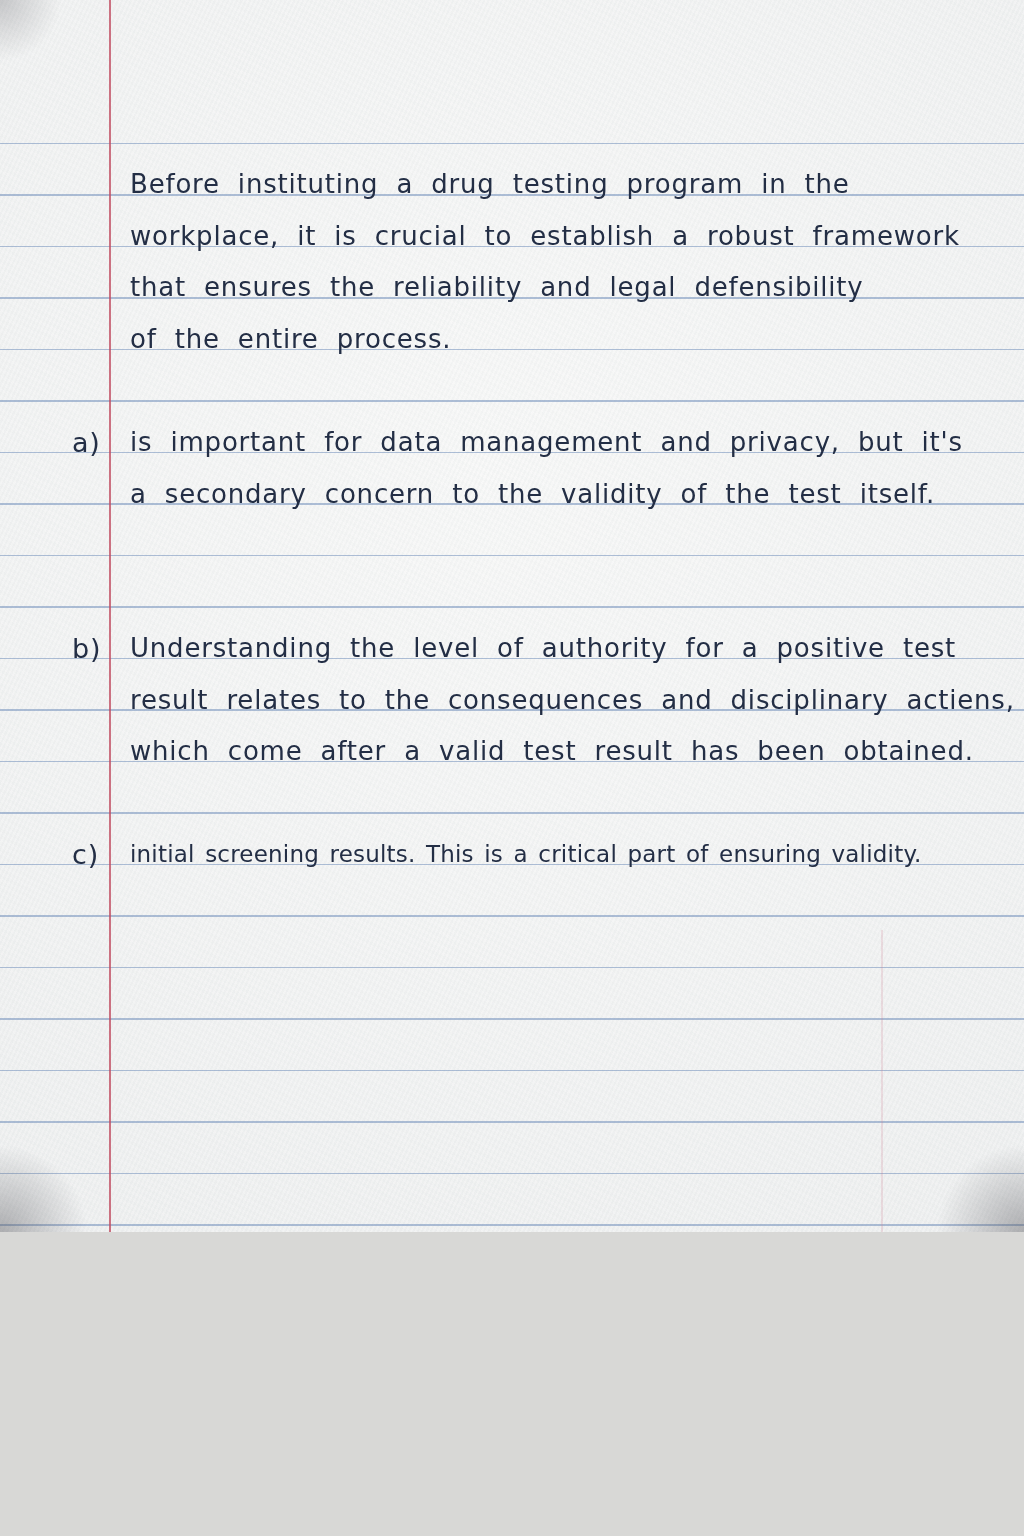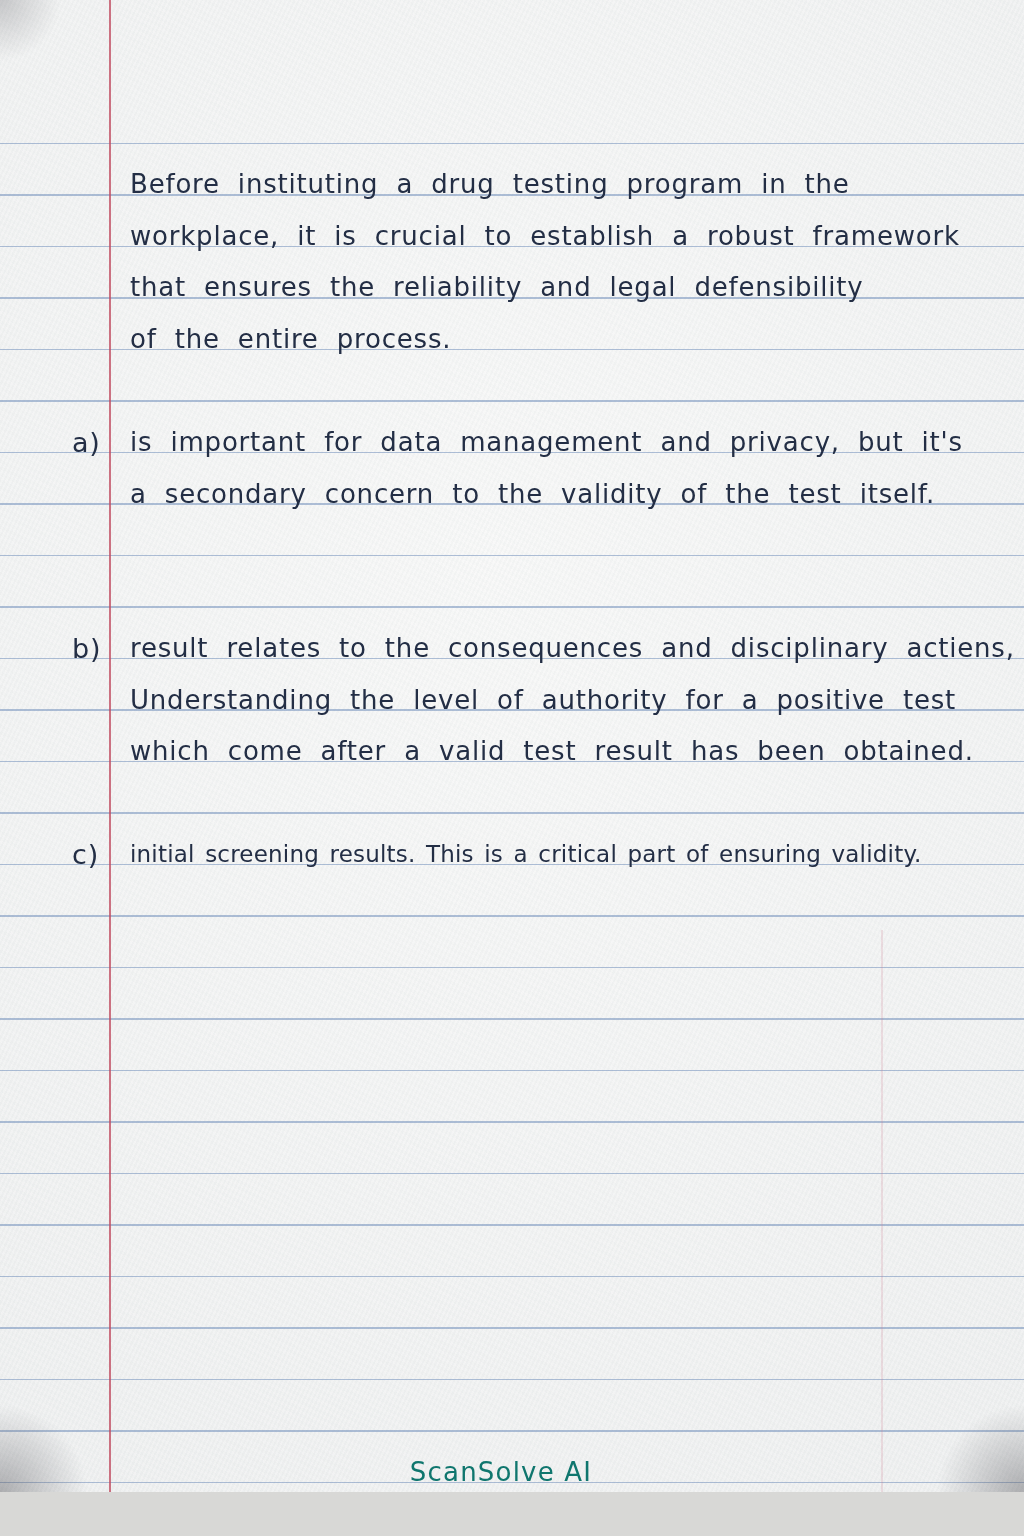--- a/index.html
+++ b/index.html
@@ -3,21 +3,21 @@
 <meta charset="utf-8">
 <style>
   html, body {
     margin: 0;
     padding: 0;
     background: #d8d8d6;
   }
   .page {
     position: relative;
     width: 1024px;
-    height: 1492px;
+    height: 1232px;
     overflow: hidden;
     background: #f0f1ef;
     font-family: "DejaVu Sans", sans-serif;
     color: #232e45;
   }
   
   .texture {
     position: absolute;
     inset: 0;
     background:
@@ -134,22 +134,22 @@
   </div>
 
   <div class="para item-a">
     <div class="item-label">a)</div>
     <div class="hand-line">is important for data management and privacy, but it's</div>
     <div class="hand-line">a secondary concern to the validity of the test itself.</div>
   </div>
 
   <div class="para item-b">
     <div class="item-label">b)</div>
+    <div class="hand-line">Understanding the level of authority for a positive test</div>
     <div class="hand-line">result relates to the consequences and disciplinary actiens,</div>
-    <div class="hand-line">Understanding the level of authority for a positive test</div>
     <div class="hand-line">which come after a valid test result has been obtained.</div>
   </div>
 
   <div class="para item-c">
     <div class="item-label">c)</div>
     <div class="hand-line tight">initial screening results. This is a critical part of ensuring validity.</div>
   </div>
 
   <div class="watermark">ScanSolve AI</div>
 </div>

